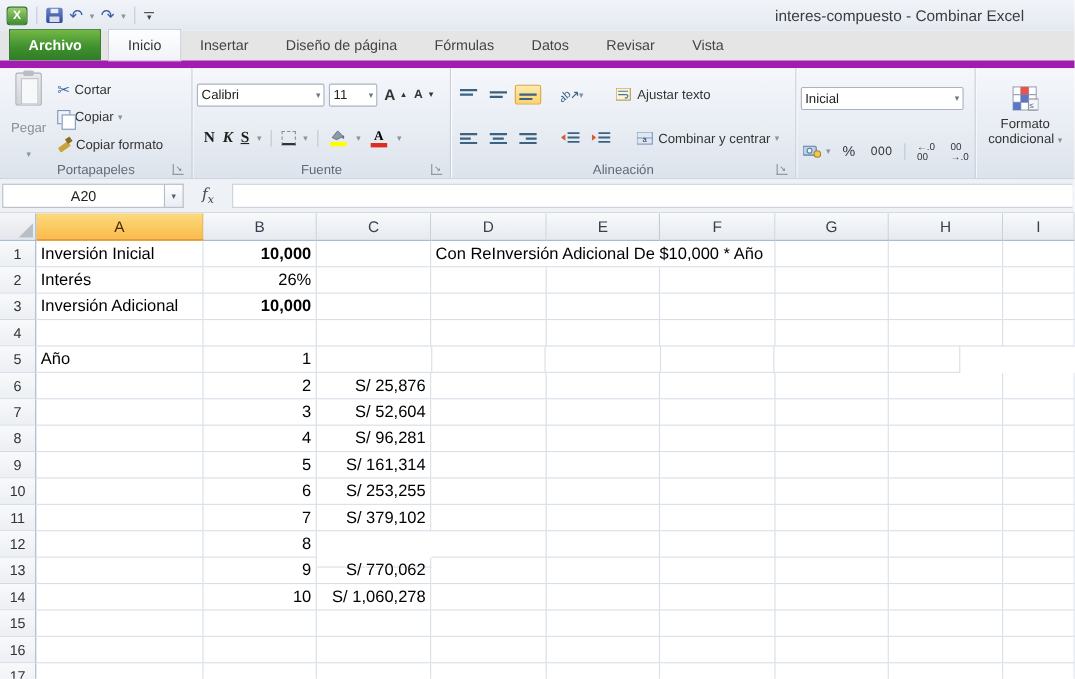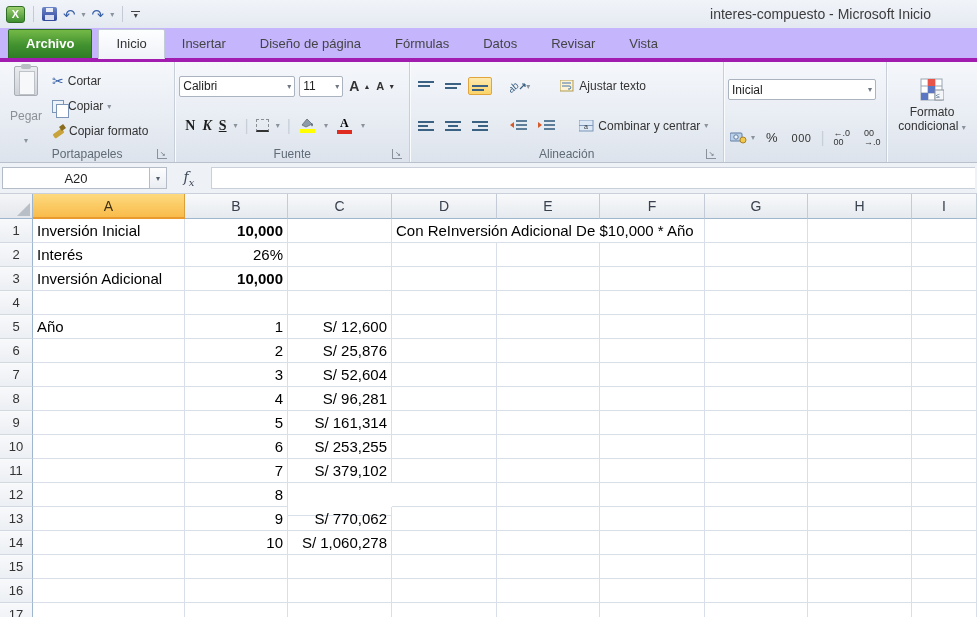--- a/index.html
+++ b/index.html
@@ -21,22 +21,22 @@
   .floppy::after { content:""; position:absolute; bottom:1px; left:3px; width:9px;
     height:5px; background:#d7ddef; }
   .undo-redo { color:#3a62a8; font-size:15px; line-height:1; }
   .mini-arrow { color:#8a929c; font-size:8px; }
   .qat-more { display:flex; flex-direction:column; align-items:center; line-height:0.5; }
   .qat-more .bar { width:9px; height:0; border-top:1.5px solid #444; margin-bottom:2px; }
   .qat-more .mini-arrow { color:#444; }
   .win-title { margin-left:auto; margin-right:40px; font-size:14px; color:#3c3c3c; }
 
   
-  .tabstrip { height:34px; background:#c4b5fd; display:flex; align-items:flex-end;
-    padding-left:8px; border-bottom:4px solid #a21caf; }
+  .tabstrip { height:34px; background:#e5e5e5; display:flex; align-items:flex-end;
+    padding-left:8px; border-bottom:7px solid #a21caf; }
   .tab { font-size:13px; color:#444; padding:6px 17px 7px; cursor:default; }
   .tab-file { background:linear-gradient(#74b947,#41912f 55%,#2e7c26);
     border:1px solid #2a6d22; border-bottom:none; border-radius:2px 2px 0 0;
     color:#fff; font-weight:bold; margin-right:6px; }
   .tab-active { background:linear-gradient(#fdfeff,#f0f3f8); border:1px solid #c3cbd6;
     border-bottom:1px solid #f0f3f8; border-radius:2px 2px 0 0; margin-bottom:-1px; color:#333; }
 
   
   .ribbon { height:101px; background:linear-gradient(#f5f7fb,#e7ecf3 60%,#dde3ec);
     border-bottom:1px solid #b9c1cc; display:flex; }
@@ -146,21 +146,21 @@
     <span class="undo-redo">↶</span>
     <span class="mini-arrow">▾</span>
     <span class="undo-redo">↷</span>
     <span class="mini-arrow">▾</span>
     <div class="qat-sep"></div>
     <div class="qat-more">
       <span class="bar"></span>
       <span class="mini-arrow">▾</span>
     </div>
   </div>
-  <div class="win-title">interes-compuesto  -  Microsoft Inicio</div>
+  <div class="win-title">interes-compuesto  -  Combinar Excel</div>
 </div>
 
 <div class="tabstrip">
   <div class="tab tab-file">Archivo</div>
   <div class="tab tab-active">Inicio</div>
   <div class="tab">Insertar</div>
   <div class="tab">Diseño de página</div>
   <div class="tab">Fórmulas</div>
   <div class="tab">Datos</div>
   <div class="tab">Revisar</div>
@@ -479,21 +479,20 @@
         <div class="cell" style="width: 103px;"></div>
         <div class="cell" style="width: 105px;"></div>
         <div class="cell" style="width: 103px;"></div>
         <div class="cell" style="width: 104px;"></div>
         <div class="cell" style="width: 65px;"></div>
       </div>
       <div class="grow">
         <div class="rownum">5</div>
         <div class="cell" style="width: 152px;">Año</div>
         <div class="cell num" style="width: 103px;">1</div>
-        <div class="cell num" style="width: 104px;">S/ 12,600</div>
         <div class="cell" style="width: 105px;"></div>
         <div class="cell" style="width: 103px;"></div>
         <div class="cell" style="width: 105px;"></div>
         <div class="cell" style="width: 103px;"></div>
         <div class="cell" style="width: 104px;"></div>
         <div class="cell" style="width: 65px;"></div>
       </div>
       <div class="grow">
         <div class="rownum">6</div>
         <div class="cell" style="width: 152px;"></div>

